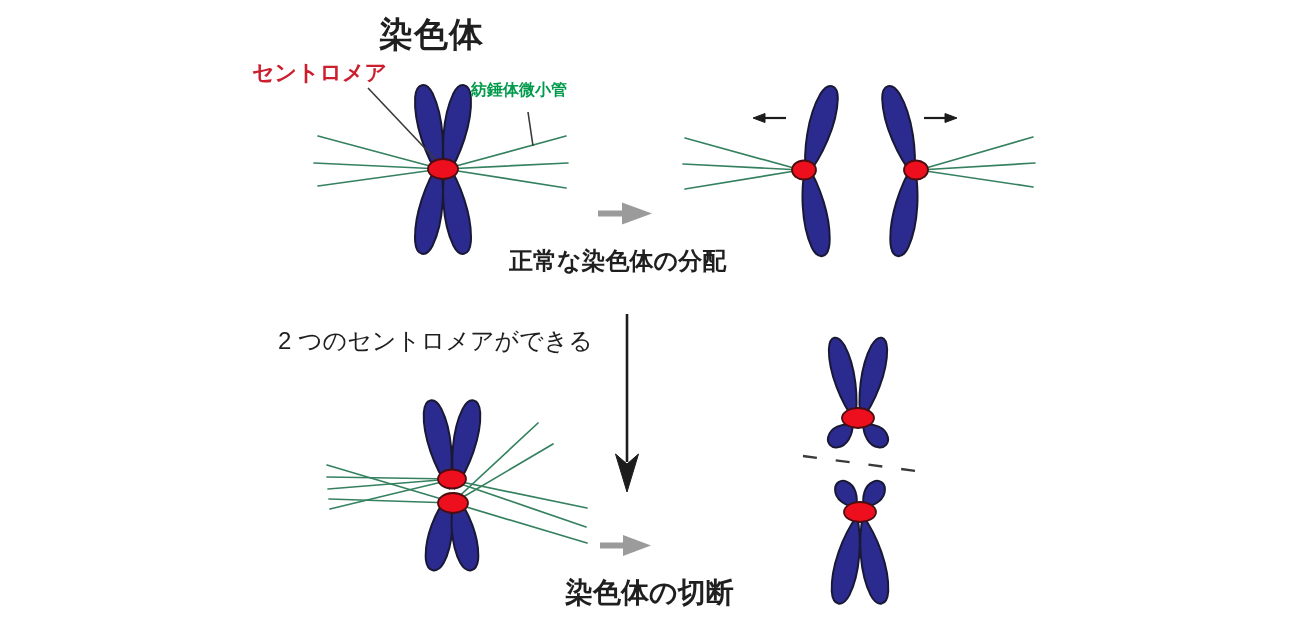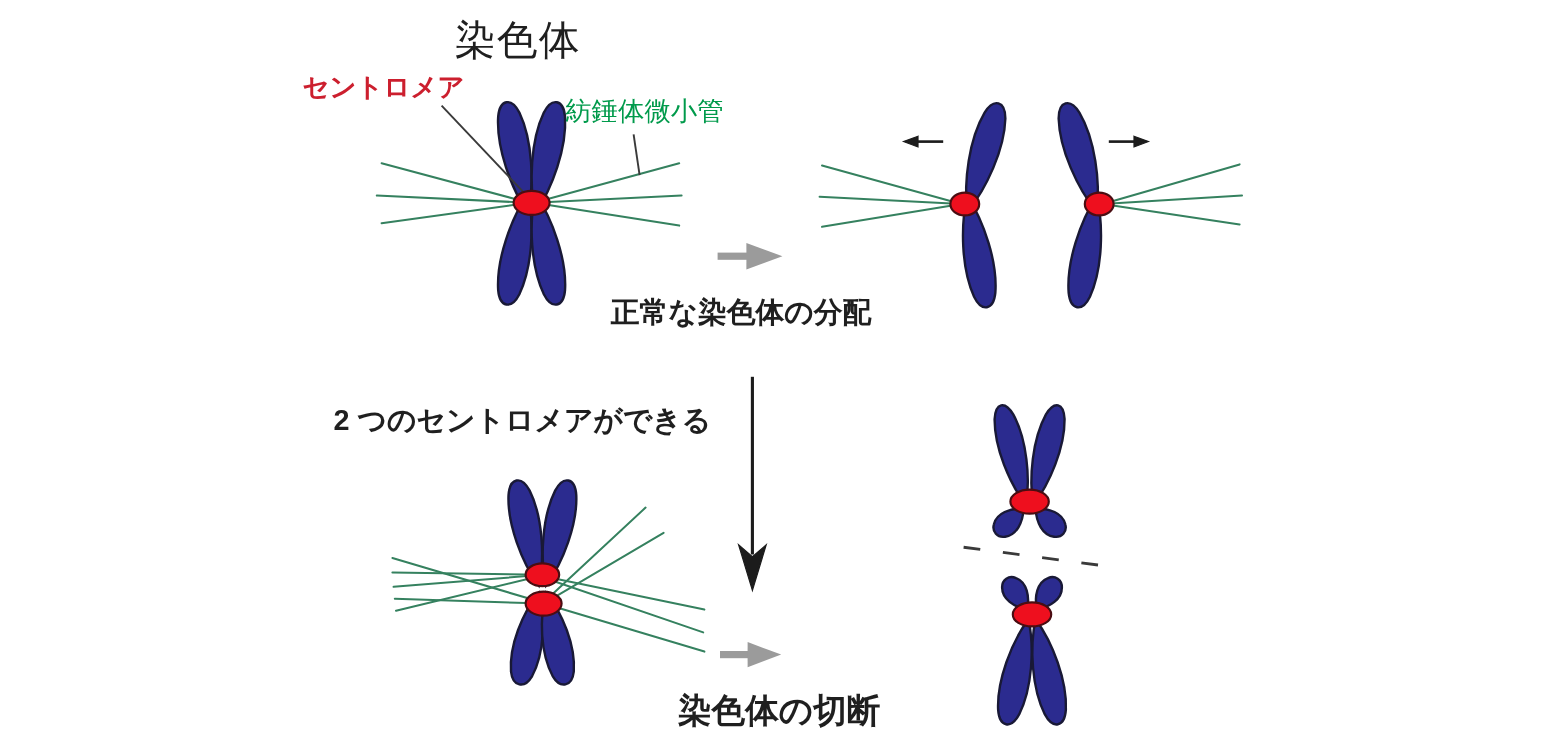--- a/index.html
+++ b/index.html
@@ -3,25 +3,25 @@
 <meta charset="utf-8">
 <style>
   html,body { margin:0; padding:0; background:#ffffff; }
   #stage {
     position:relative; width:1300px; height:628px; background:#ffffff;
     overflow:hidden;
     font-family:"Liberation Sans","DejaVu Sans",sans-serif;
   }
   #art { position:absolute; left:0; top:0; }
   .t { position:absolute; white-space:nowrap; color:var(--text); line-height:1.1; }
-  #title        { left:379px; top:16px;  font-size:34px; font-weight:400; letter-spacing:1px; }
+  #title        { left:379px; top:16px;  font-size:34px; font-weight:700; letter-spacing:1px; }
   #lbl-cent     { left:252px; top:61px;  font-size:22px; font-weight:700; color:var(--label_red);text-align:right; }
-  #lbl-spindle  { left:471px; top:81px;  font-size:22px; font-weight:400; color:var(--label_green); }
+  #lbl-spindle  { left:471px; top:81px;  font-size:16px; font-weight:700; color:var(--label_green); }
   #cap-normal   { left:509px; top:248px; font-size:24px; font-weight:600;text-align:right; }
-  #cap-two      { left:278px; top:328px; font-size:24px; font-weight:700;margin-top:10px; }
+  #cap-two      { left:278px; top:328px; font-size:24px; font-weight:400; }
   #cap-cut      { left:565px; top:578px; font-size:28px; font-weight:600; }
 
   .arms  { fill:var(--chromosome); stroke:var(--chromosome_outline); stroke-width:2; }
   .cent  { fill:var(--centromere); stroke:var(--centromere_outline); stroke-width:1.8; }
   .mt    { stroke:var(--microtubule); stroke-width:1.7; stroke-linecap:round; fill:none; }
   .leader{ stroke:var(--leader_line); stroke-width:1.6; fill:none; }
   .blk   { stroke:var(--black_arrow); fill:var(--black_arrow); }
   .blk-line { stroke:var(--black_arrow); stroke-width:2.2; fill:none; }
   .gray  { fill:var(--gray_arrow); }
   .dashed{ stroke:var(--leader_line); stroke-width:2.4; stroke-dasharray:14 19; fill:none; }

